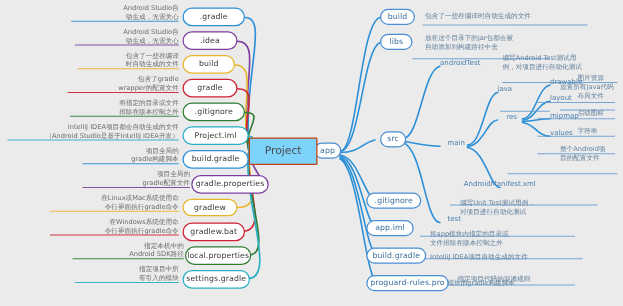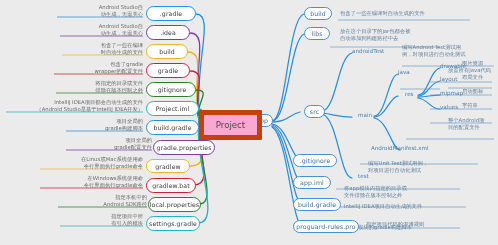--- a/index.html
+++ b/index.html
@@ -29,22 +29,22 @@
   }
   
   .pill.blue{
     border:0.9px solid #4a8fd4;
     color:#3c6f9e;
     border-radius:8px;
   }
   
   .root{
     position:absolute;
-    background:#f9a8d4;
-    border:5px solid #c2410c;
+    background:#7dd3fc;
+    border:1px solid #c2410c;
     display:flex;align-items:center;justify-content:center;
     font-size:8.6px;color:#4a4a4a;
     z-index:7;
     border-radius:1px;
   }
   
   .lbl{
     position:absolute;
     font-size:5.3px;
     line-height:7.2px;

